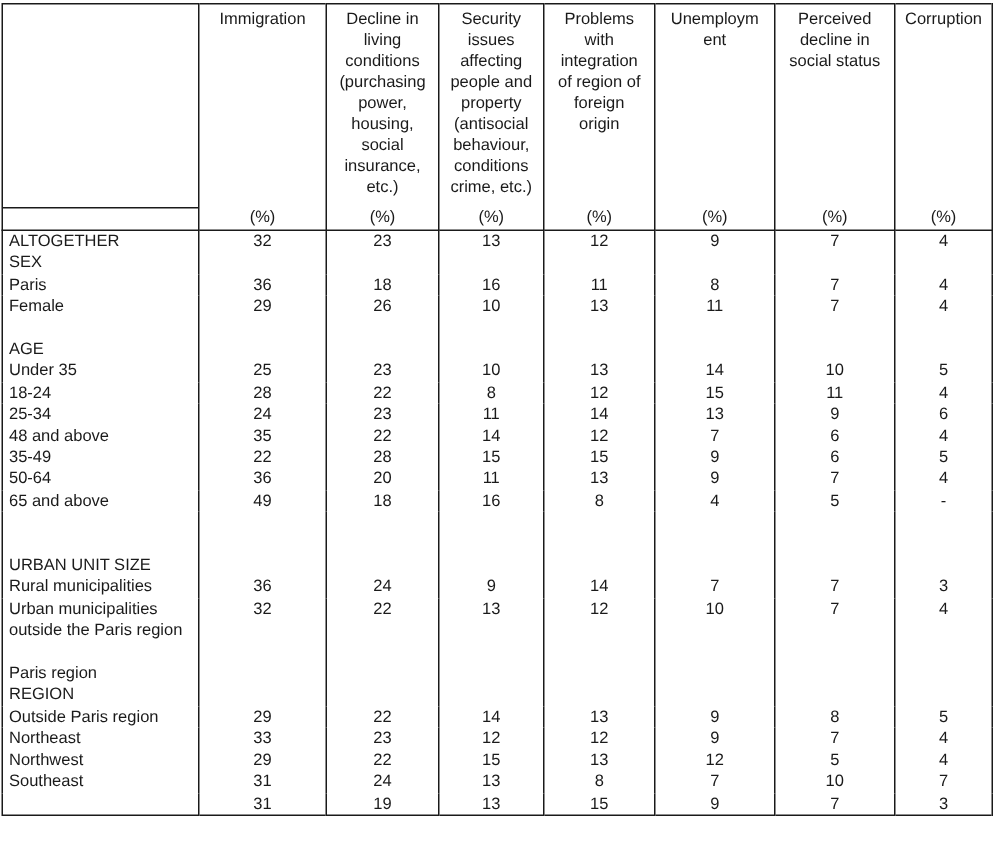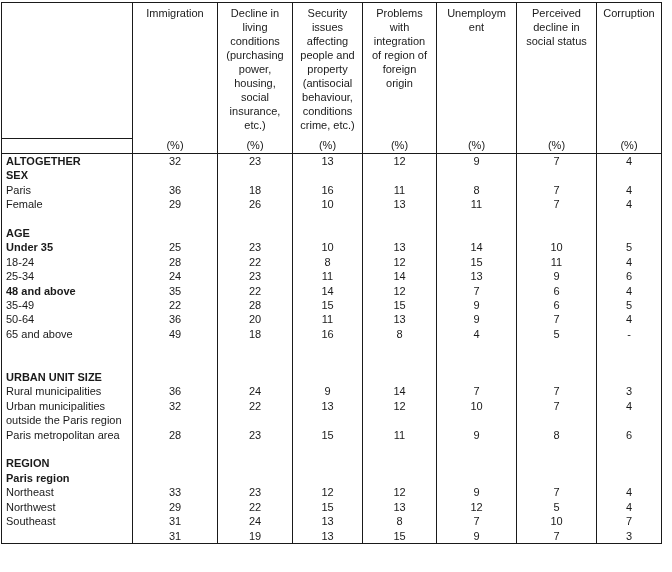--- a/index.html
+++ b/index.html
@@ -66,21 +66,21 @@
     vertical-align: top;
     line-height: 14.4px;
     white-space: nowrap;
     overflow: hidden;
   }
   td.val {
     text-align: center;
     vertical-align: top;
     line-height: 14.4px;
   }
-  .bold { font-weight: bold; }
+  .bold { font-weight: normal; }
 </style>
 </head>
 <body>
 
 <div class="wrap">
   <table class="data-table">
     <colgroup>
       <col style="width:131px">
       <col style="width:85px">
       <col style="width:75px">
@@ -383,64 +383,64 @@
           </td>
           <td class="val">32</td>
           <td class="val">22</td>
           <td class="val">13</td>
           <td class="val">12</td>
           <td class="val">10</td>
           <td class="val">7</td>
           <td class="val">4</td>
         </tr>
         <tr>
-          <td class="lbl">
-            <div>Paris metropolitan area</div>
-          </td>
-          <td class="val">28</td>
-          <td class="val">23</td>
-          <td class="val">15</td>
-          <td class="val">11</td>
+          <td class="lbl"></td>
+          <td class="val"></td>
+          <td class="val"></td>
+          <td class="val"></td>
+          <td class="val"></td>
+          <td class="val"></td>
+          <td class="val"></td>
+          <td class="val"></td>
+        </tr>
+        <tr>
+          <td class="lbl bold">
+            <div>Paris region</div>
+          </td>
+          <td class="val"></td>
+          <td class="val"></td>
+          <td class="val"></td>
+          <td class="val"></td>
+          <td class="val"></td>
+          <td class="val"></td>
+          <td class="val"></td>
+        </tr>
+        <tr>
+          <td class="lbl bold">
+            <div>REGION</div>
+          </td>
+          <td class="val"></td>
+          <td class="val"></td>
+          <td class="val"></td>
+          <td class="val"></td>
+          <td class="val"></td>
+          <td class="val"></td>
+          <td class="val"></td>
+        </tr>
+        <tr>
+          <td class="lbl bold">
+            <div>Outside Paris region</div>
+          </td>
+          <td class="val">29</td>
+          <td class="val">22</td>
+          <td class="val">14</td>
+          <td class="val">13</td>
           <td class="val">9</td>
           <td class="val">8</td>
-          <td class="val">6</td>
-        </tr>
-        <tr>
-          <td class="lbl"></td>
-          <td class="val"></td>
-          <td class="val"></td>
-          <td class="val"></td>
-          <td class="val"></td>
-          <td class="val"></td>
-          <td class="val"></td>
-          <td class="val"></td>
-        </tr>
-        <tr>
-          <td class="lbl bold">
-            <div>REGION</div>
-          </td>
-          <td class="val"></td>
-          <td class="val"></td>
-          <td class="val"></td>
-          <td class="val"></td>
-          <td class="val"></td>
-          <td class="val"></td>
-          <td class="val"></td>
-        </tr>
-        <tr>
-          <td class="lbl bold">
-            <div>Paris region</div>
-          </td>
-          <td class="val"></td>
-          <td class="val"></td>
-          <td class="val"></td>
-          <td class="val"></td>
-          <td class="val"></td>
-          <td class="val"></td>
-          <td class="val"></td>
+          <td class="val">5</td>
         </tr>
         <tr>
           <td class="lbl">
             <div>Northeast</div>
           </td>
           <td class="val">33</td>
           <td class="val">23</td>
           <td class="val">12</td>
           <td class="val">12</td>
           <td class="val">9</td>

